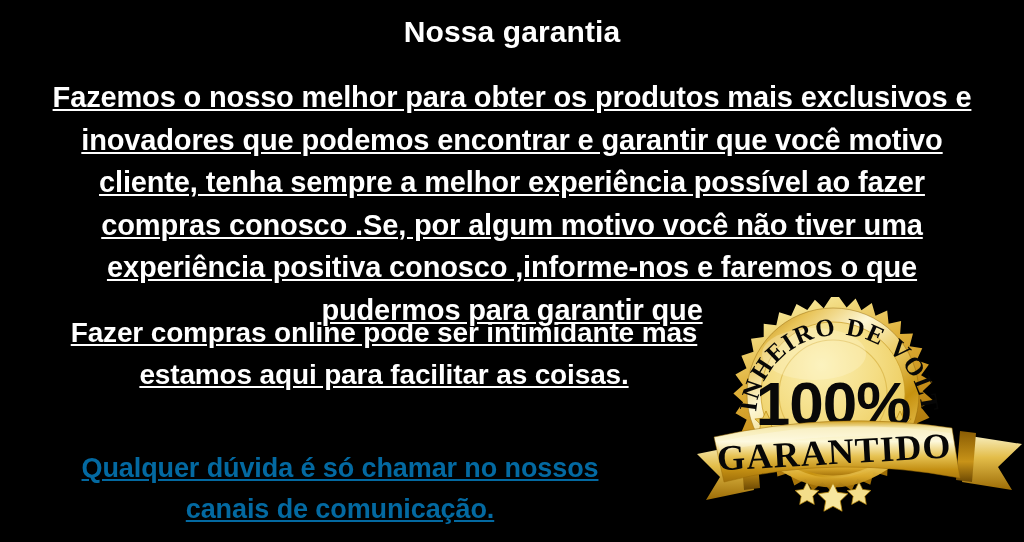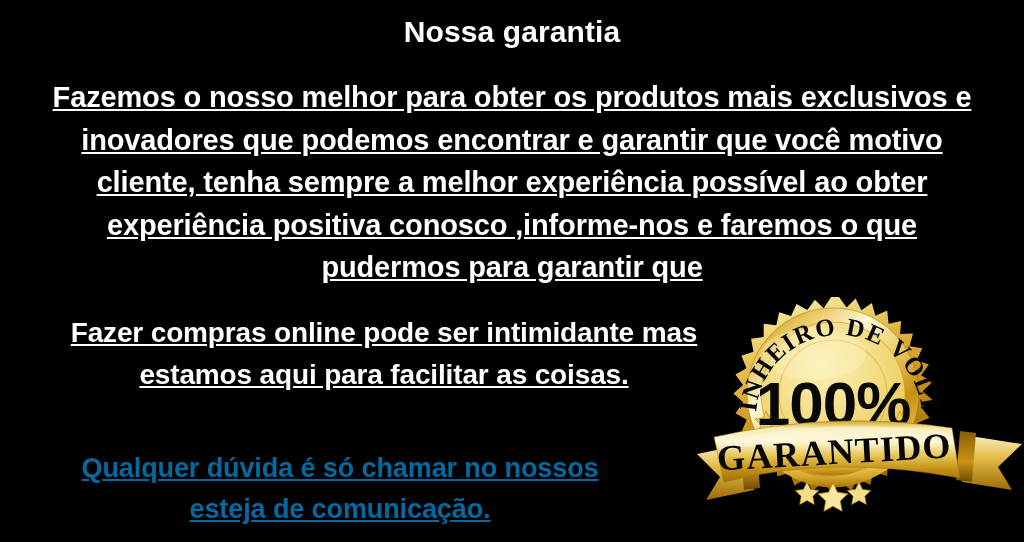--- a/index.html
+++ b/index.html
@@ -99,33 +99,34 @@
 
 <div id="banner">
 
   <div class="txt-layer">
 
     <div class="title">Nossa garantia</div>
 
     <div class="para-main">
       <span class="ln">Fazemos o nosso melhor para obter os produtos  mais exclusivos e</span>
       <span class="ln">inovadores que podemos encontrar e garantir que você motivo</span>
-      <span class="ln">cliente, tenha sempre a melhor experiência possível ao obter</span>
+      <span class="ln">cliente, tenha sempre a melhor experiência possível ao fazer</span>
+      <span class="ln">compras conosco .Se, por algum motivo você não tiver uma</span>
       <span class="ln">experiência positiva conosco ,informe-nos e faremos o que</span>
       <span class="ln">pudermos para garantir que</span>
     </div>
 
     <div class="para-mid">
       <span class="ln">Fazer compras online pode ser intimidante mas</span>
       <span class="ln">estamos aqui para facilitar as coisas.</span>
     </div>
 
     <div class="para-bottom">
       <span class="ln">Qualquer dúvida é só chamar no nossos</span>
-      <span class="ln">esteja de comunicação.</span>
+      <span class="ln">canais de comunicação.</span>
     </div>
 
   </div>
 
   <div id="badge">
     <svg width="330" height="250" viewBox="0 0 330 250" xmlns="http://www.w3.org/2000/svg">
       <defs>
         <linearGradient id="gBurst" x1="0" y1="0" x2="0.35" y2="1">
           <stop offset="0%" stop-color="#fdf6c8"></stop>
           <stop offset="18%" stop-color="#f3de86"></stop>

